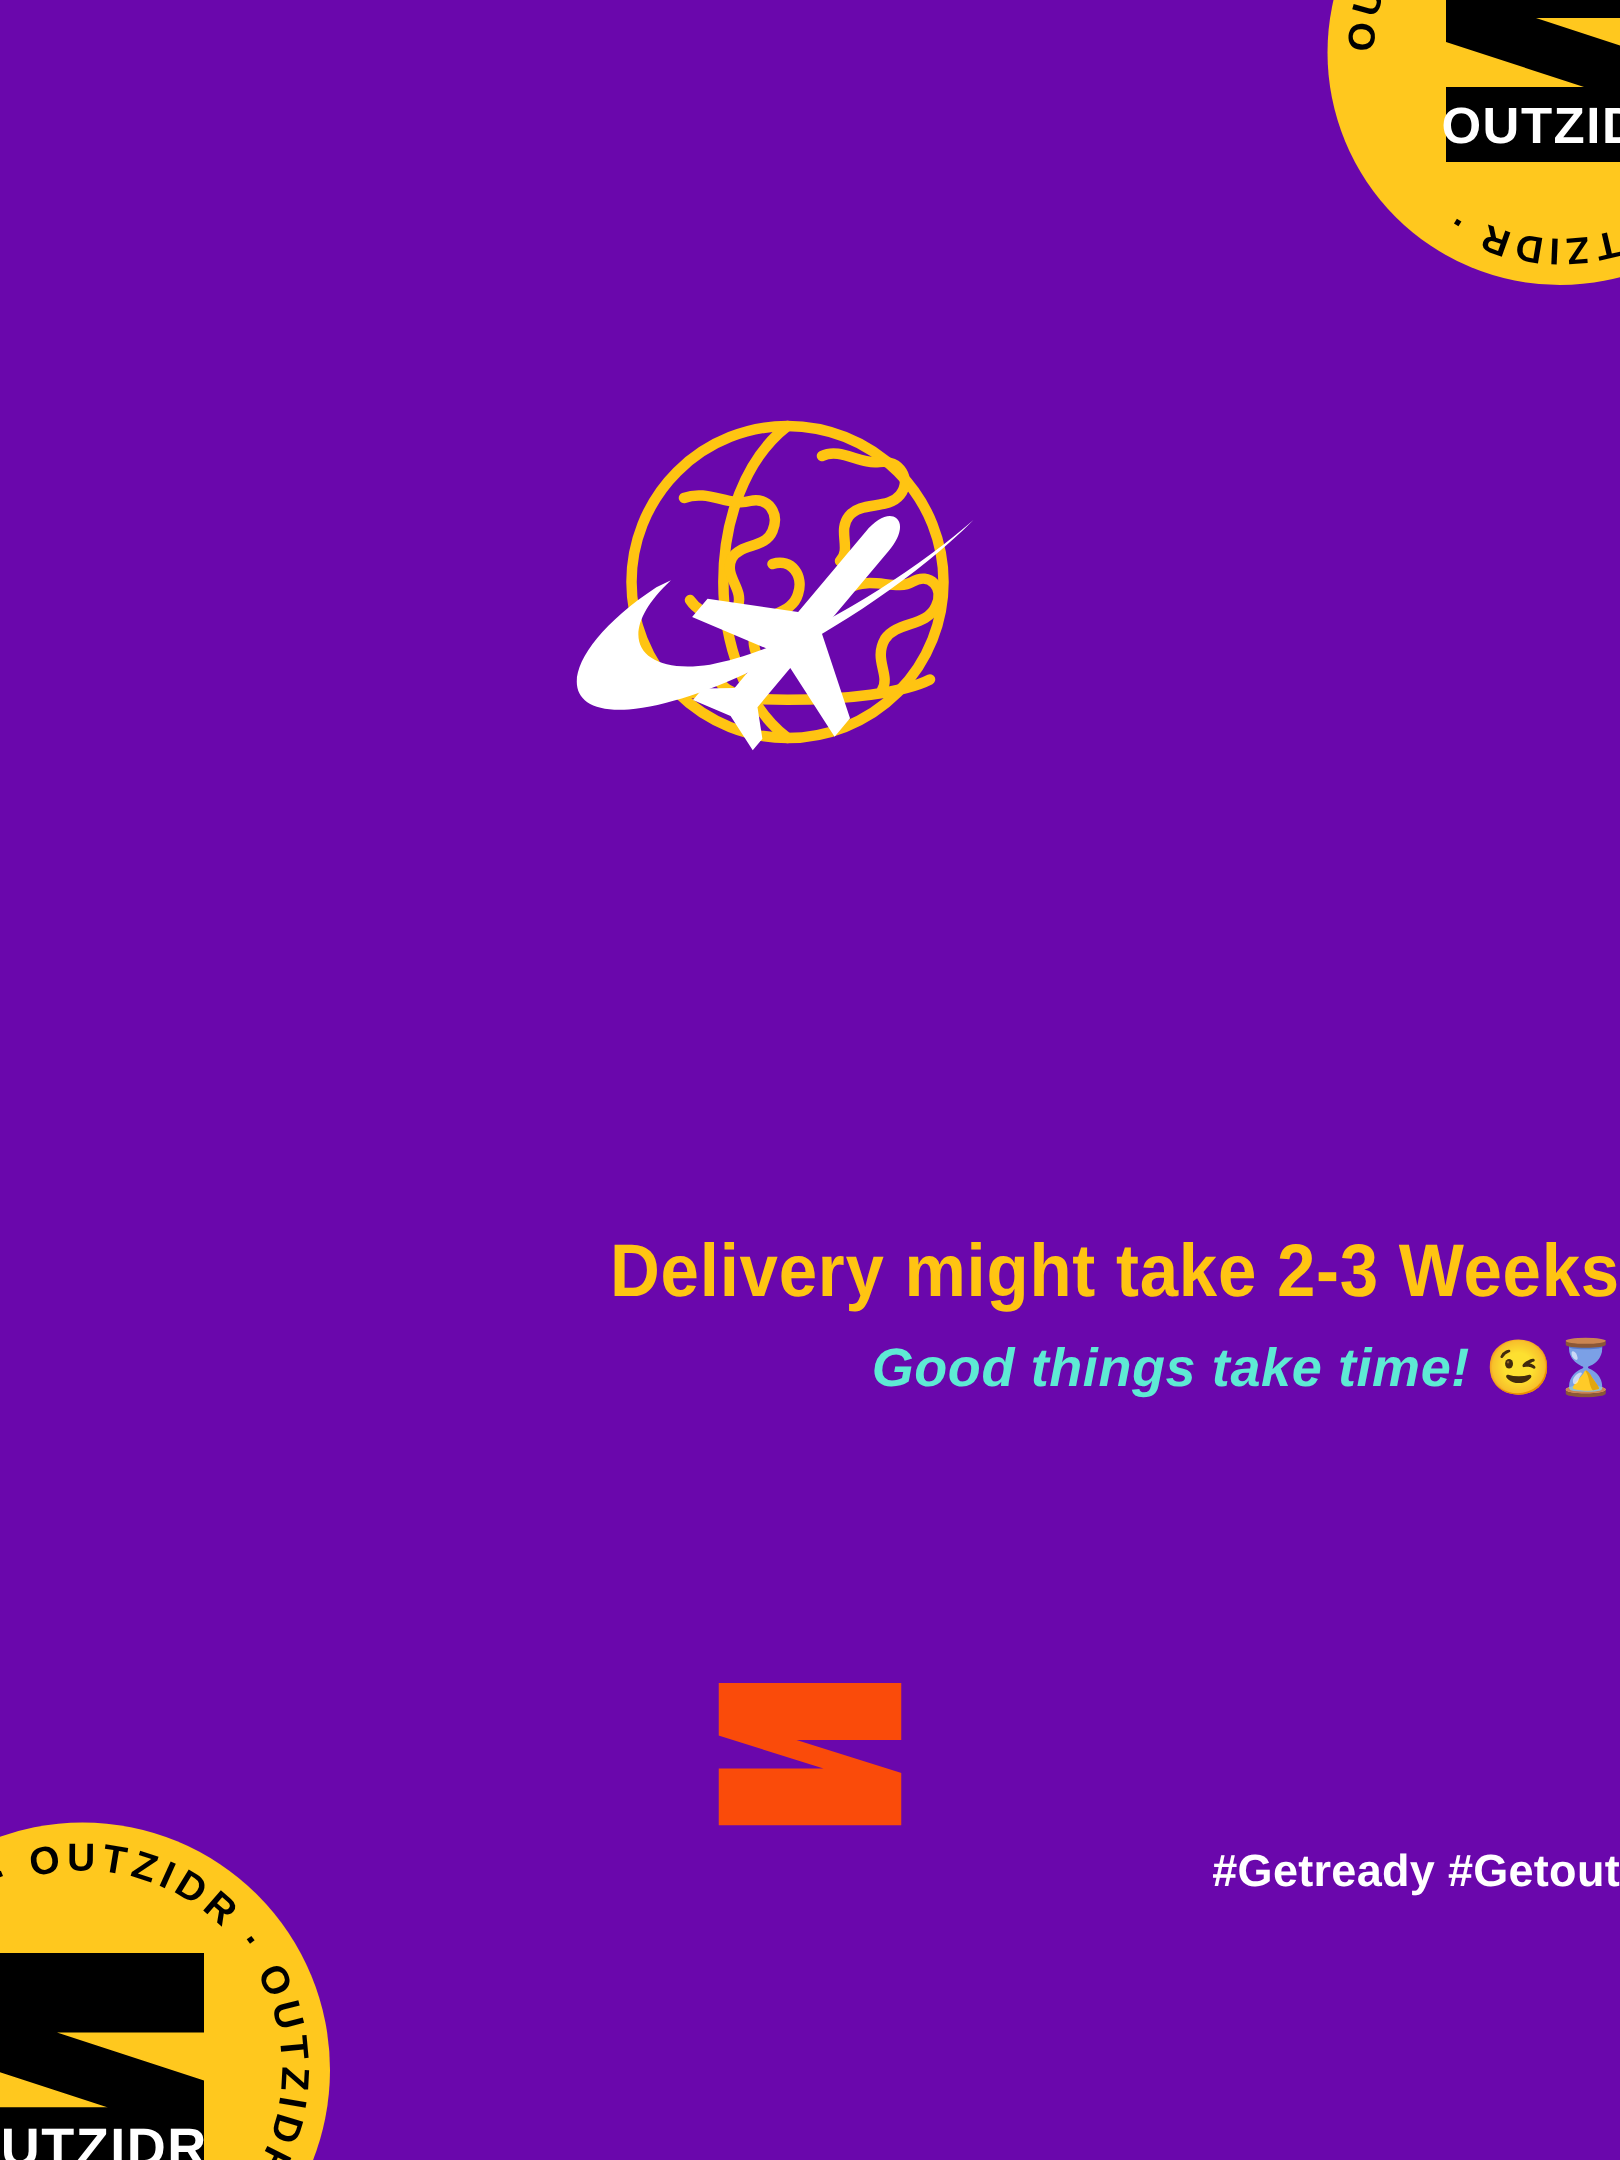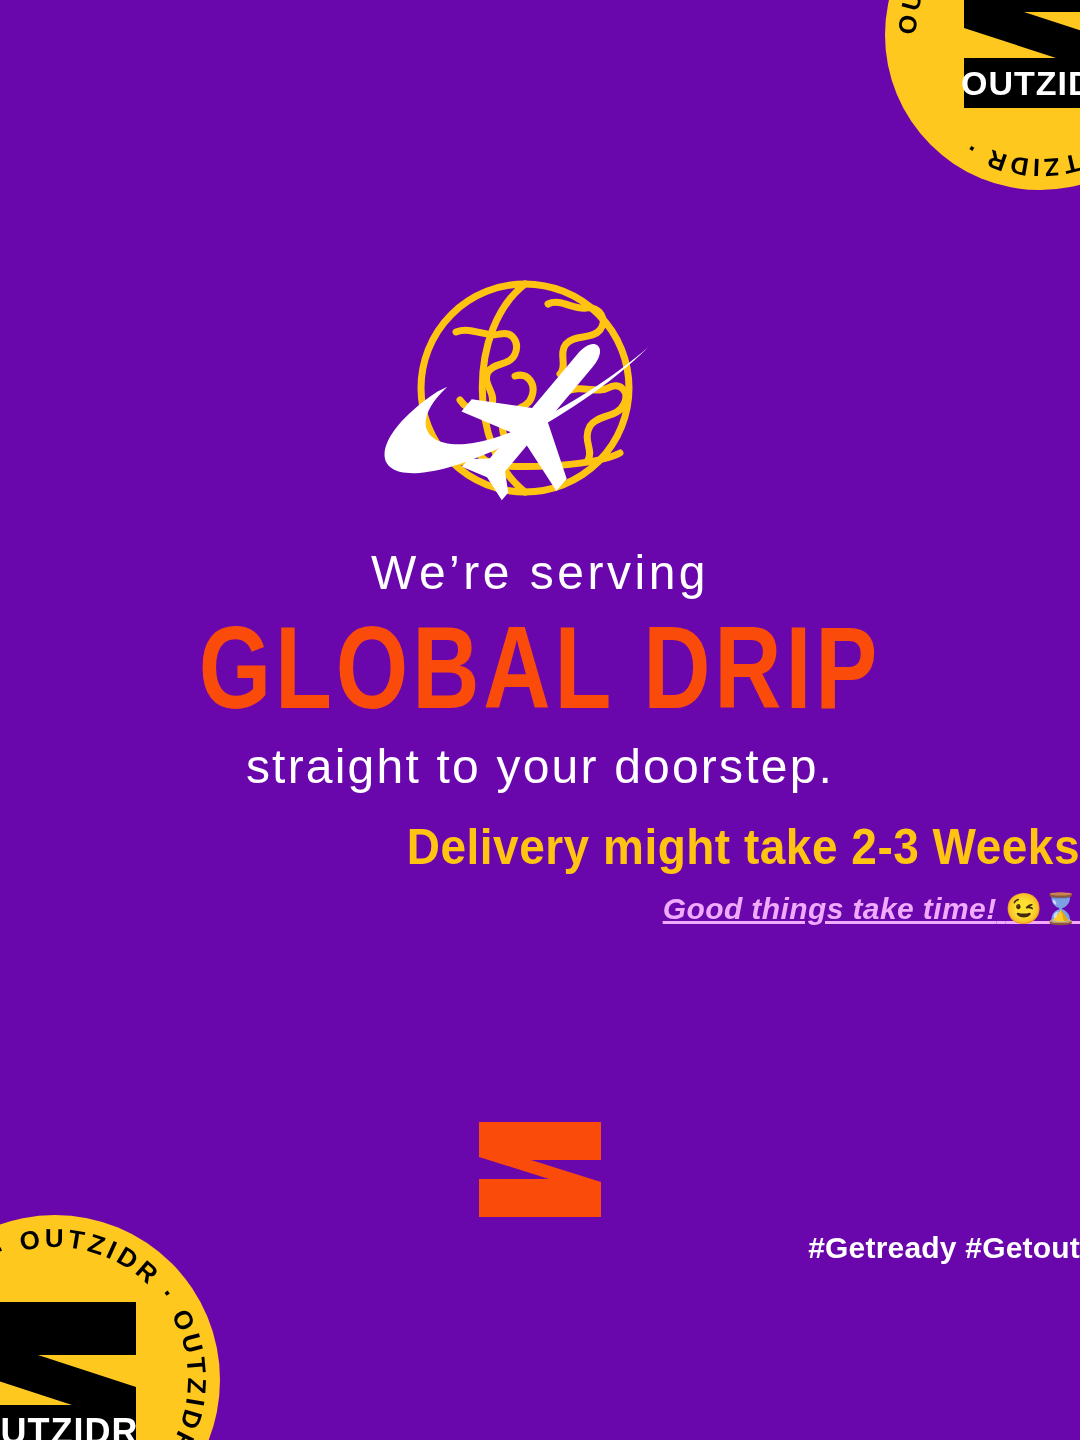--- a/index.html
+++ b/index.html
@@ -113,27 +113,26 @@
   }
   .delivery-main {
     color: #FFC412;
     font-size: 46px;
     font-weight: 700;
     letter-spacing: 0.5px;
     line-height: 1.1;
     transform: scaleY(1.08);
   }
   .delivery-sub {
-    color: #f0abfc;
-    font-size: 30px;
+    color: #5eead4;
+    font-size: 36px;
     font-weight: 700;
     font-style: italic;
     letter-spacing: 0.4px;
     margin-top: 18px;
-    text-decoration: underline;
   }
   .delivery-sub .emo {
     font-style: normal;
     font-weight: 400;
     letter-spacing: 0;
   }
 
   
   .footer-block {
     position: absolute;
@@ -222,25 +221,20 @@
       </g>
 
       <g fill="#FFFFFF" transform="translate(196,40) rotate(40)">
         <path d="M56 2 C62 2 66 10 66 22 L66 92 L118 124 L118 140 L66 124
                  L66 158 L82 172 L82 182 L56 174 L30 182 L30 172 L46 158
                  L46 124 L-6 140 L-6 124 L46 92 L46 22 C46 10 50 2 56 2 Z"></path>
       </g>
     </svg>
   </div>
 
-  <div class="headline-block">
-    <div class="line-serving">We’re serving</div>
-    <div class="line-global">GLOBAL DRIP</div>
-    <div class="line-doorstep">straight to your doorstep.</div>
-  </div>
 
   <div class="delivery-block">
     <div class="delivery-main">Delivery might take 2-3 Weeks</div>
     <div class="delivery-sub">
       <span>Good things take time!</span>
       <span class="emo">😉⌛</span>
     </div>
   </div>
 
   <div class="footer-block">

